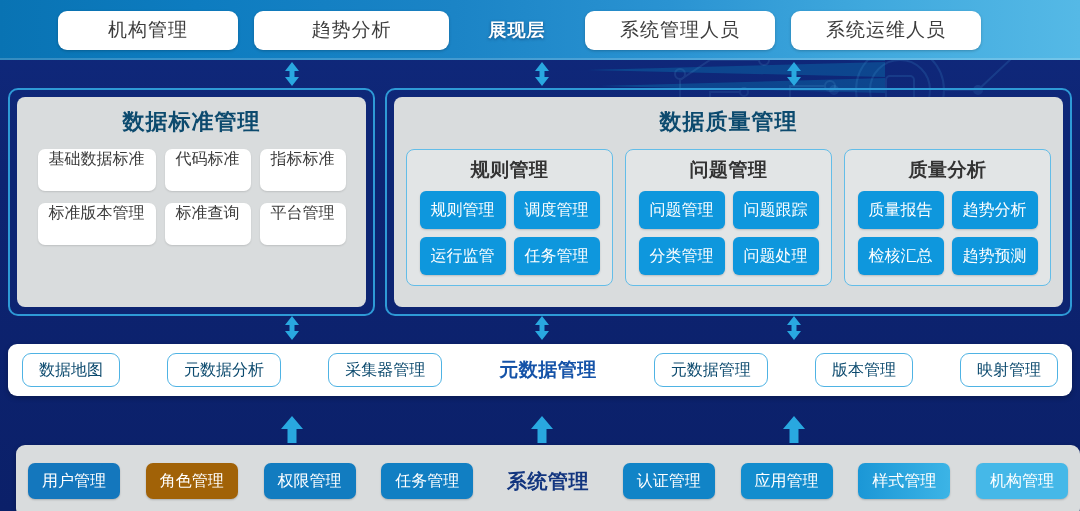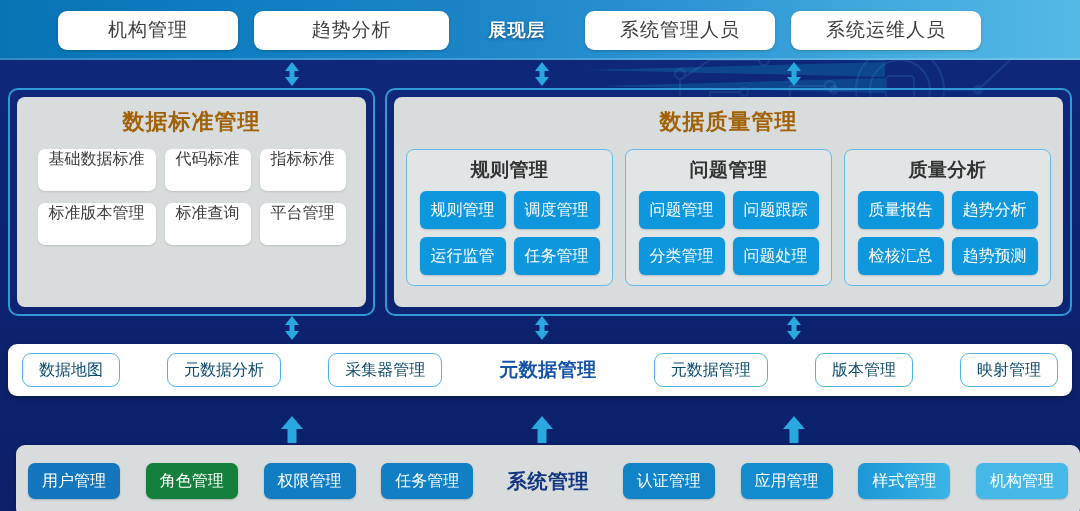--- a/index.html
+++ b/index.html
@@ -78,21 +78,21 @@
     border:2px solid #2e9ad6; border-radius:10px;
     background:rgba(16,42,122,.25);
     padding:7px; display:flex; flex-direction:column;
   }
   .panel-inner {
     background:#d9dcdd; border-radius:8px; flex:1;
     display:flex; flex-direction:column; align-items:center;
     padding:10px 12px 14px;
   }
   .panel-title {
-    color:#a16207; font-size:22px; font-weight:bold; letter-spacing:1px;
+    color:#0c4a6e; font-size:22px; font-weight:bold; letter-spacing:1px;
     margin-bottom:12px; white-space:nowrap;
   }
   .std-panel { width:368px; }
   .qual-panel { flex:1; }
 
   .std-grid { display:flex; flex-direction:column; gap:12px; width:100%; align-items:center;}
   .std-row { display:flex; gap:9px; justify-content:center; }
   .chip-white {
     background:#ffffff; border-radius:7px; height:42px;
     display:flex; justify-content:center;
@@ -358,21 +358,21 @@
     <path d="M15 2 L26 15 L19.5 15 L19.5 29 L10.5 29 L10.5 15 L4 15 Z" fill="#29a8e0"></path>
   </svg>
   <svg class="conn" style="left:779px; top:414px; width:30px; height:30px;" viewBox="0 0 30 30">
     <path d="M15 2 L26 15 L19.5 15 L19.5 29 L10.5 29 L10.5 15 L4 15 Z" fill="#29a8e0"></path>
   </svg>
 
   <div class="sys-bar">
     <div class="sys-chip" style="background:#1477bd;">
         <span>用户管理</span>
       </div>
-    <div class="sys-chip" style="background:#15803d;">
+    <div class="sys-chip" style="background:#a16207;">
         <span>角色管理</span>
       </div>
     <div class="sys-chip" style="background:#127cc0;">
         <span>权限管理</span>
       </div>
     <div class="sys-chip" style="background:#117fc3;">
         <span>任务管理</span>
       </div>
     <div class="sys-title">系统管理</div>
     <div class="sys-chip" style="background:#1184c7;">

